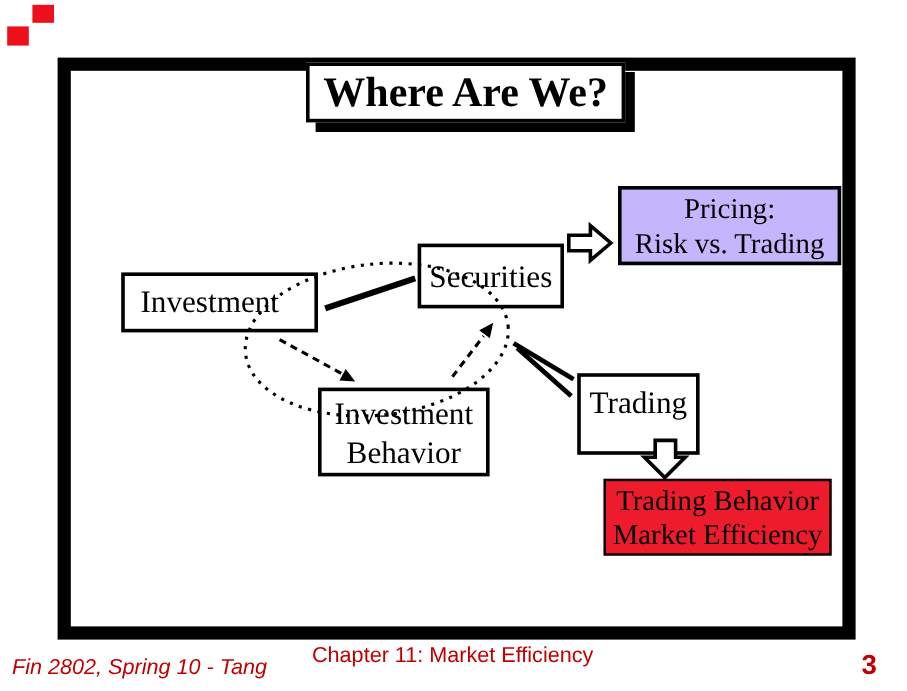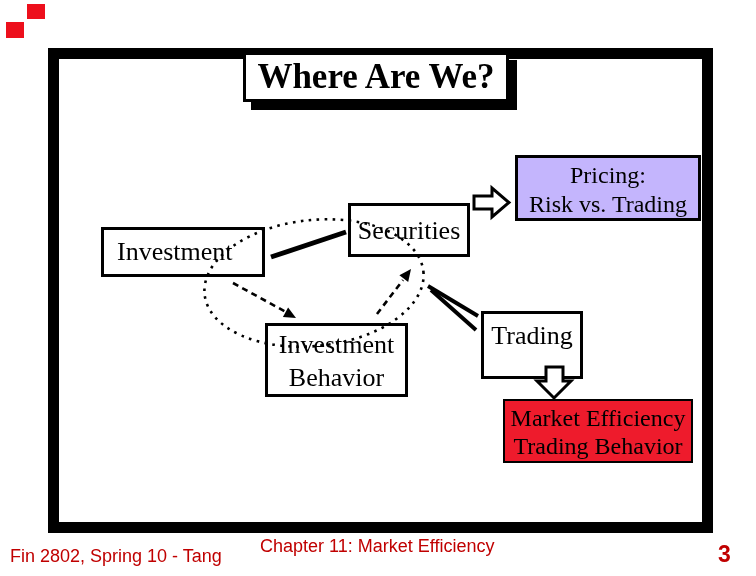--- a/index.html
+++ b/index.html
@@ -8,21 +8,21 @@
     font-family:"Liberation Serif","DejaVu Serif",serif;
   }
   .corner-sq{position:absolute;background:#ED0F1C;}
   .corner-sq.one{left:27px;top:4px;width:18px;height:15px;}
   .corner-sq.two{left:6px;top:22px;width:18px;height:16px;}
   .frame{
     position:absolute;left:48px;top:48px;width:665px;height:485px;
     border:11px solid #000;box-sizing:border-box;
   }
   .title-box{
-    position:absolute;left:243px;top:52px;width:266px;height:50px;
+    position:absolute;left:255px;top:52px;width:266px;height:50px;
     background:#fff;border:3px solid #000;box-sizing:border-box;
     box-shadow:8px 8px 0 #000;
     text-align:center;line-height:43px;font-size:35px;font-weight:bold;color:#000;
   }
   .node{
     position:absolute;background:#fff;border:3px solid #000;box-sizing:border-box;
     color:#000;text-align:center;
   }
   .node-investment{left:101px;top:227px;width:164px;height:50px;
     font-size:26px;line-height:43px;text-align:left;padding-left:13px;}
@@ -34,21 +34,21 @@
     font-size:26px;line-height:44px;}
   .node-pricing{left:515px;top:155px;width:186px;height:66px;
     background:#c4b5fd;font-size:24px;line-height:29px;padding-top:3px;}
   .node-market{left:503px;top:399px;width:190px;height:64px;
     background:#EE1B2C;border-width:2px;font-size:24px;line-height:28px;padding-top:3px;}
   .overlay{position:absolute;left:0;top:0;width:756px;height:576px;pointer-events:none;}
   .footer-text{
     position:absolute;color:#C00000;
     font-family:"Liberation Sans","DejaVu Sans",sans-serif;
   }
-  .footer-course{left:10px;top:546px;font-size:18px;}
+  .footer-course{left:10px;top:546px;font-size:18px;font-style:italic;}
   .footer-chapter{left:260px;top:536px;font-size:18px;}
   .footer-page{left:718px;top:541px;font-size:23px;font-weight:bold;}
 </style>
 </head>
 <body>
 
 <div class="stage">
 
   <div class="corner-sq one"></div>
   <div class="corner-sq two"></div>
@@ -73,22 +73,22 @@
   <div class="node node-trading">
     <span>Trading</span>
   </div>
 
   <div class="node node-pricing">
     <div>Pricing:</div>
     <div>Risk vs. Trading</div>
   </div>
 
   <div class="node node-market">
+    <div>Trading Behavior</div>
     <div>Market Efficiency</div>
-    <div>Trading Behavior</div>
   </div>
 
   <svg class="overlay" viewBox="0 0 756 576" xmlns="http://www.w3.org/2000/svg">
 
     <ellipse cx="314" cy="283" rx="110" ry="63" transform="rotate(-6 314 283)" fill="none" stroke="#000" stroke-width="2.6" stroke-dasharray="2.6 5.4"></ellipse>
 
     <line x1="271" y1="257" x2="346" y2="232" stroke="#000" stroke-width="5"></line>
 
     <line x1="478" y1="316" x2="428" y2="286" stroke="#000" stroke-width="4"></line>
     <line x1="476" y1="330" x2="431" y2="290" stroke="#000" stroke-width="4"></line>

